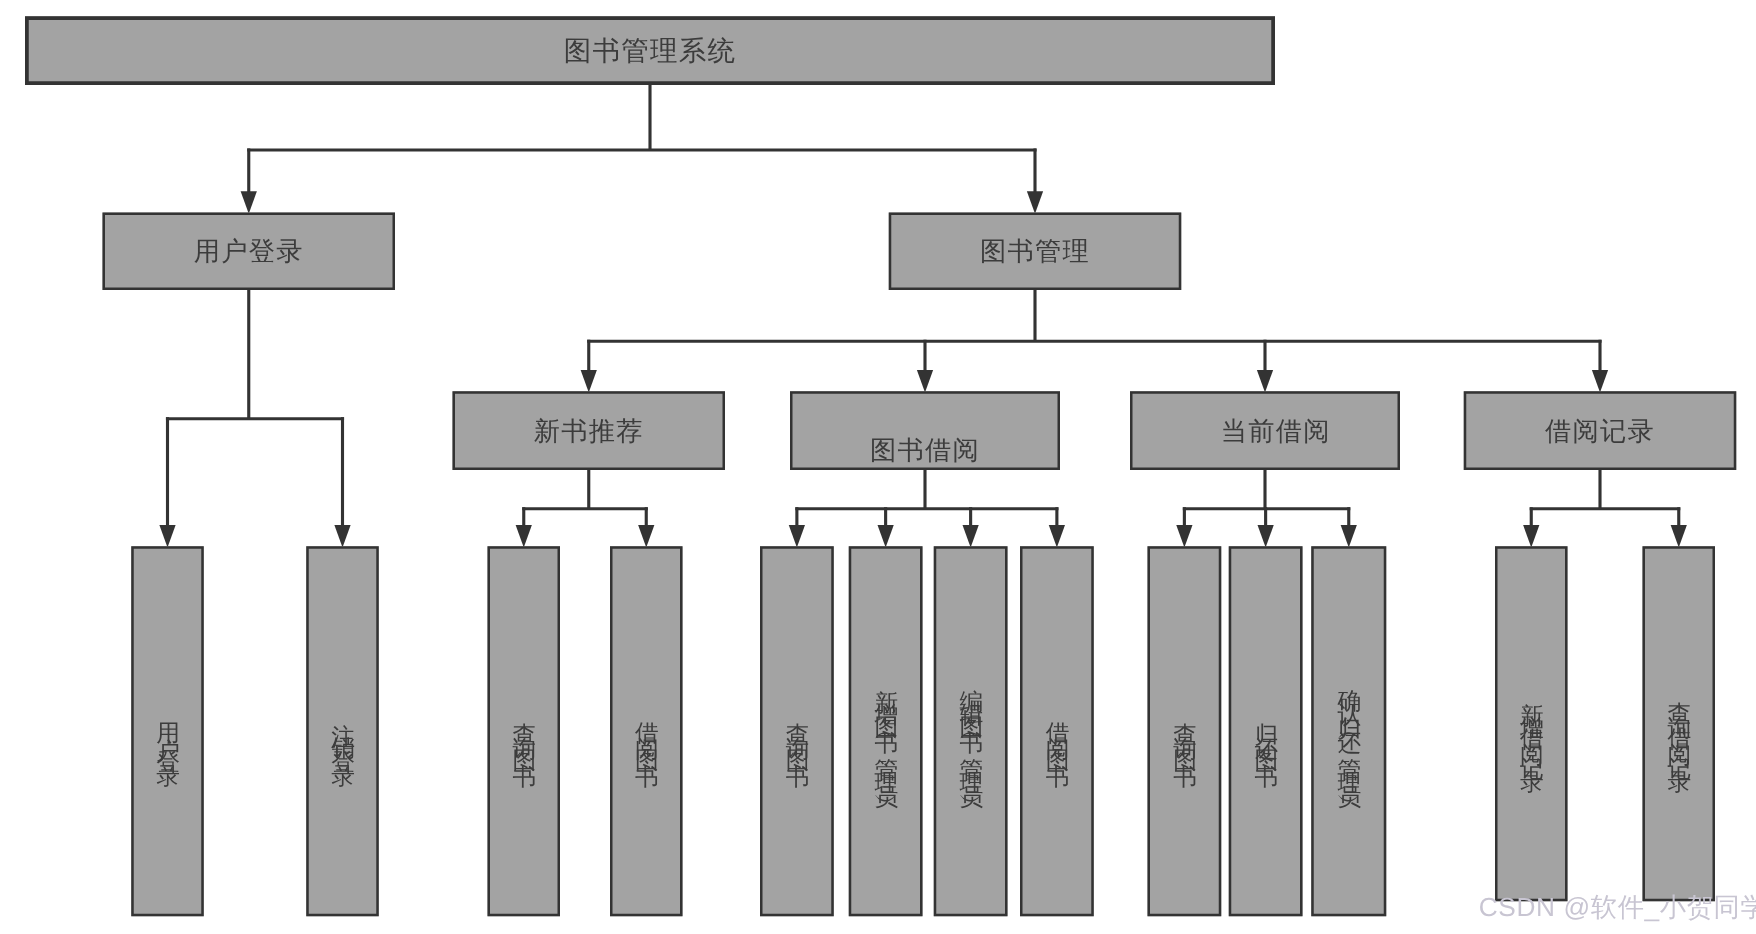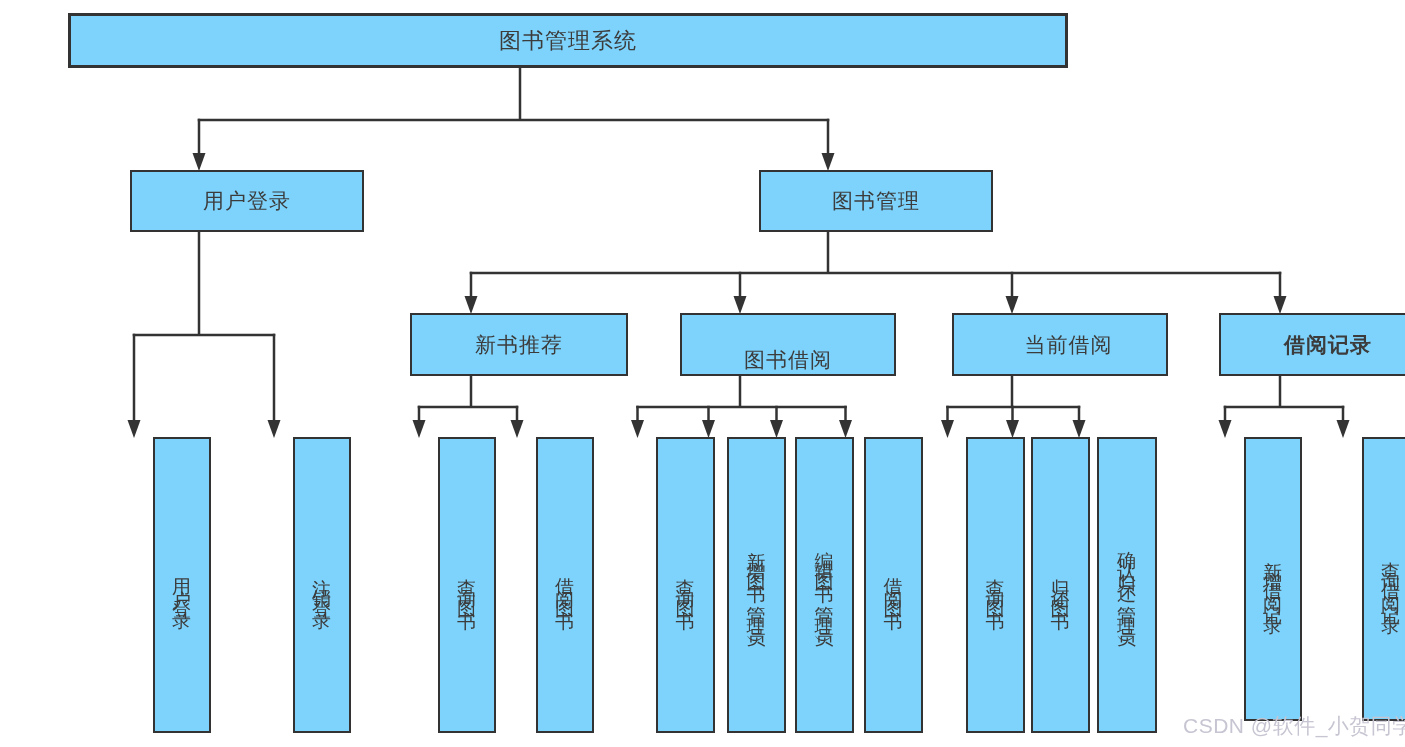--- a/index.html
+++ b/index.html
@@ -14,28 +14,27 @@
     width: 1405px; height: 747px;
     background: #ffffff;
     overflow: hidden;
   }
   #edges {
     position: absolute; left: 0; top: 0;
     width: 1405px; height: 747px;
   }
   .node {
     position: absolute;
-    background: #7dd3fc;
+    background: #a3a3a3;
     border: 2.5px solid #333333;
     display: flex;
     align-items: center;
     justify-content: center;
     color: #3c3c3c;
     overflow: hidden;
-    margin-left: 48px;
   }
   .node.h .label {
     font-size: 21px;
     letter-spacing: 1px;
     white-space: nowrap;
   }
   .node.root .label { font-size: 22px; }
   .node.v .label {
     writing-mode: vertical-lr;
     text-orientation: mixed;
@@ -123,21 +122,21 @@
     </div>
     <div class="node h" style="left: 711px; top: 170px; width: 234px; height: 62px; border-color: rgb(51, 51, 51); color: rgb(60, 60, 60);">
       <span class="label">图书管理</span>
     </div>
     <div class="node h" style="left: 632px; top: 313px; width: 216px; height: 63px; border-color: rgb(51, 51, 51); color: rgb(60, 60, 60); align-items: flex-end;">
       <span class="label">图书借阅</span>
     </div>
     <div class="node h" style="left: 904px; top: 313px; width: 216px; height: 63px; border-color: rgb(51, 51, 51); color: rgb(60, 60, 60); padding-left: 17px;">
       <span class="label">当前借阅</span>
     </div>
-    <div class="node h" style="left: 1171px; top: 313px; width: 218px; height: 63px; border-color: rgb(51, 51, 51); color: rgb(60, 60, 60); font-weight: bold;">
+    <div class="node h" style="left: 1171px; top: 313px; width: 218px; height: 63px; border-color: rgb(51, 51, 51); color: rgb(60, 60, 60);">
       <span class="label">借阅记录</span>
     </div>
     <div class="node v" style="left: 105px; top: 437px; width: 58px; height: 296px; border-color: rgb(51, 51, 51); color: rgb(60, 60, 60);">
       <span class="label">用户登录</span>
     </div>
     <div class="node v" style="left: 245px; top: 437px; width: 58px; height: 296px; border-color: rgb(51, 51, 51); color: rgb(60, 60, 60);">
       <span class="label">注销登录</span>
     </div>
     <div class="node v" style="left: 390px; top: 437px; width: 58px; height: 296px; border-color: rgb(51, 51, 51); color: rgb(60, 60, 60);">
       <span class="label">查询图书</span>

